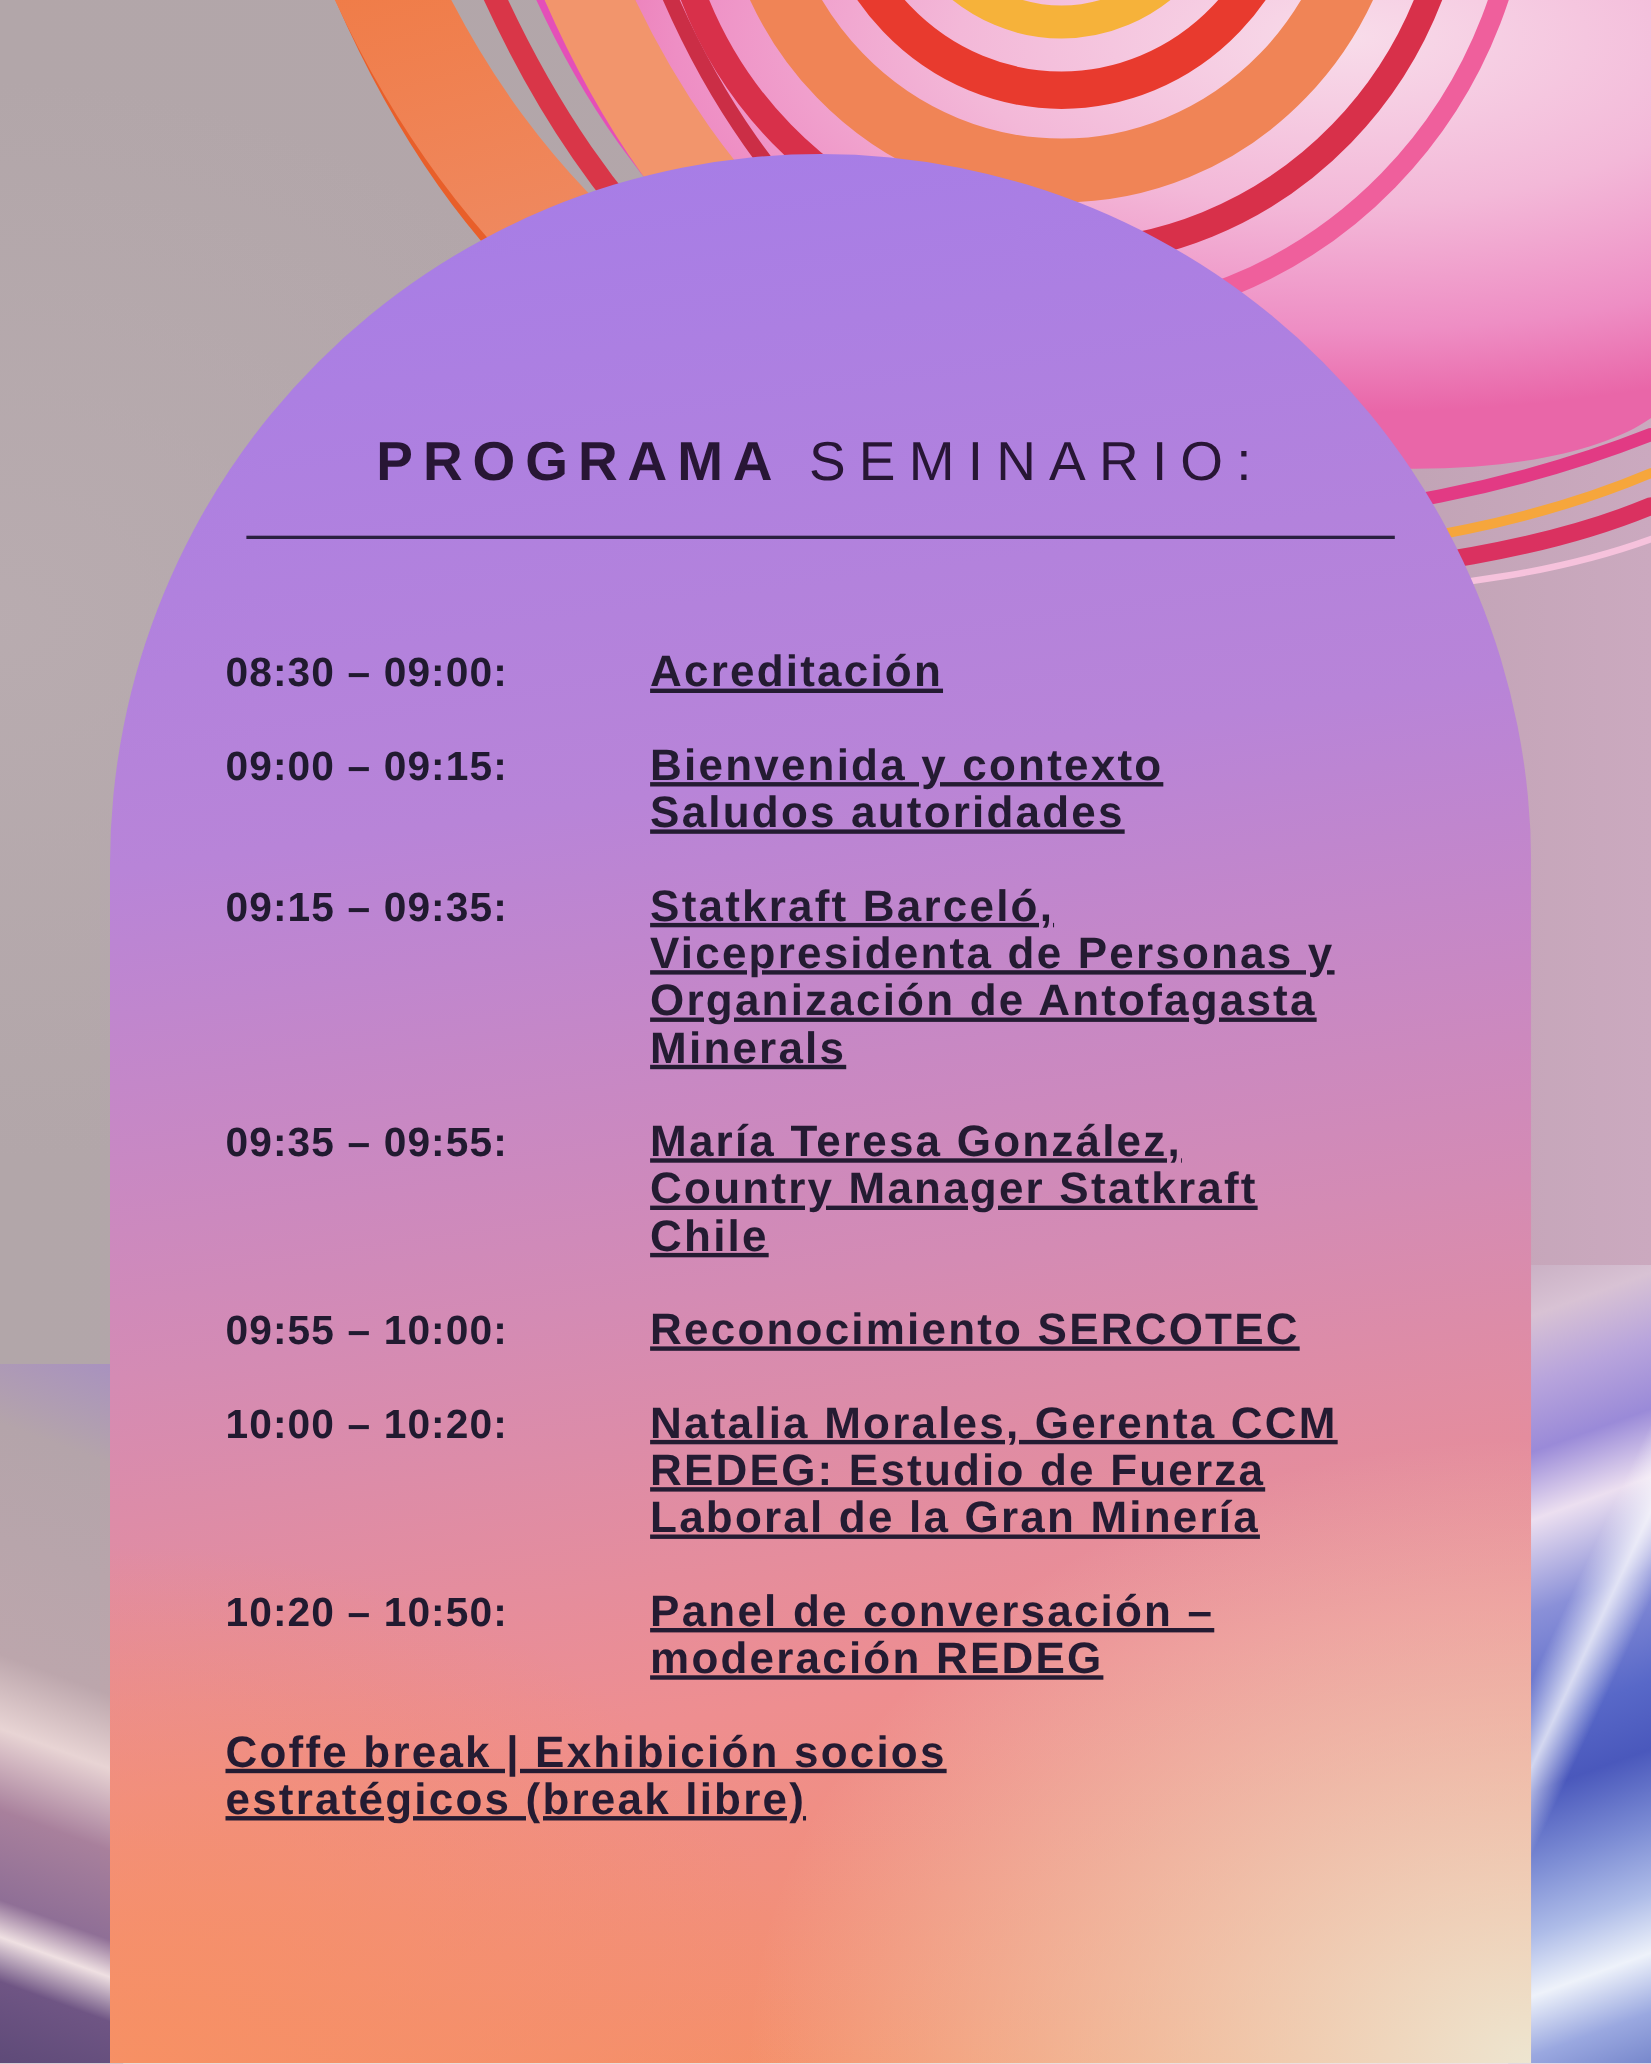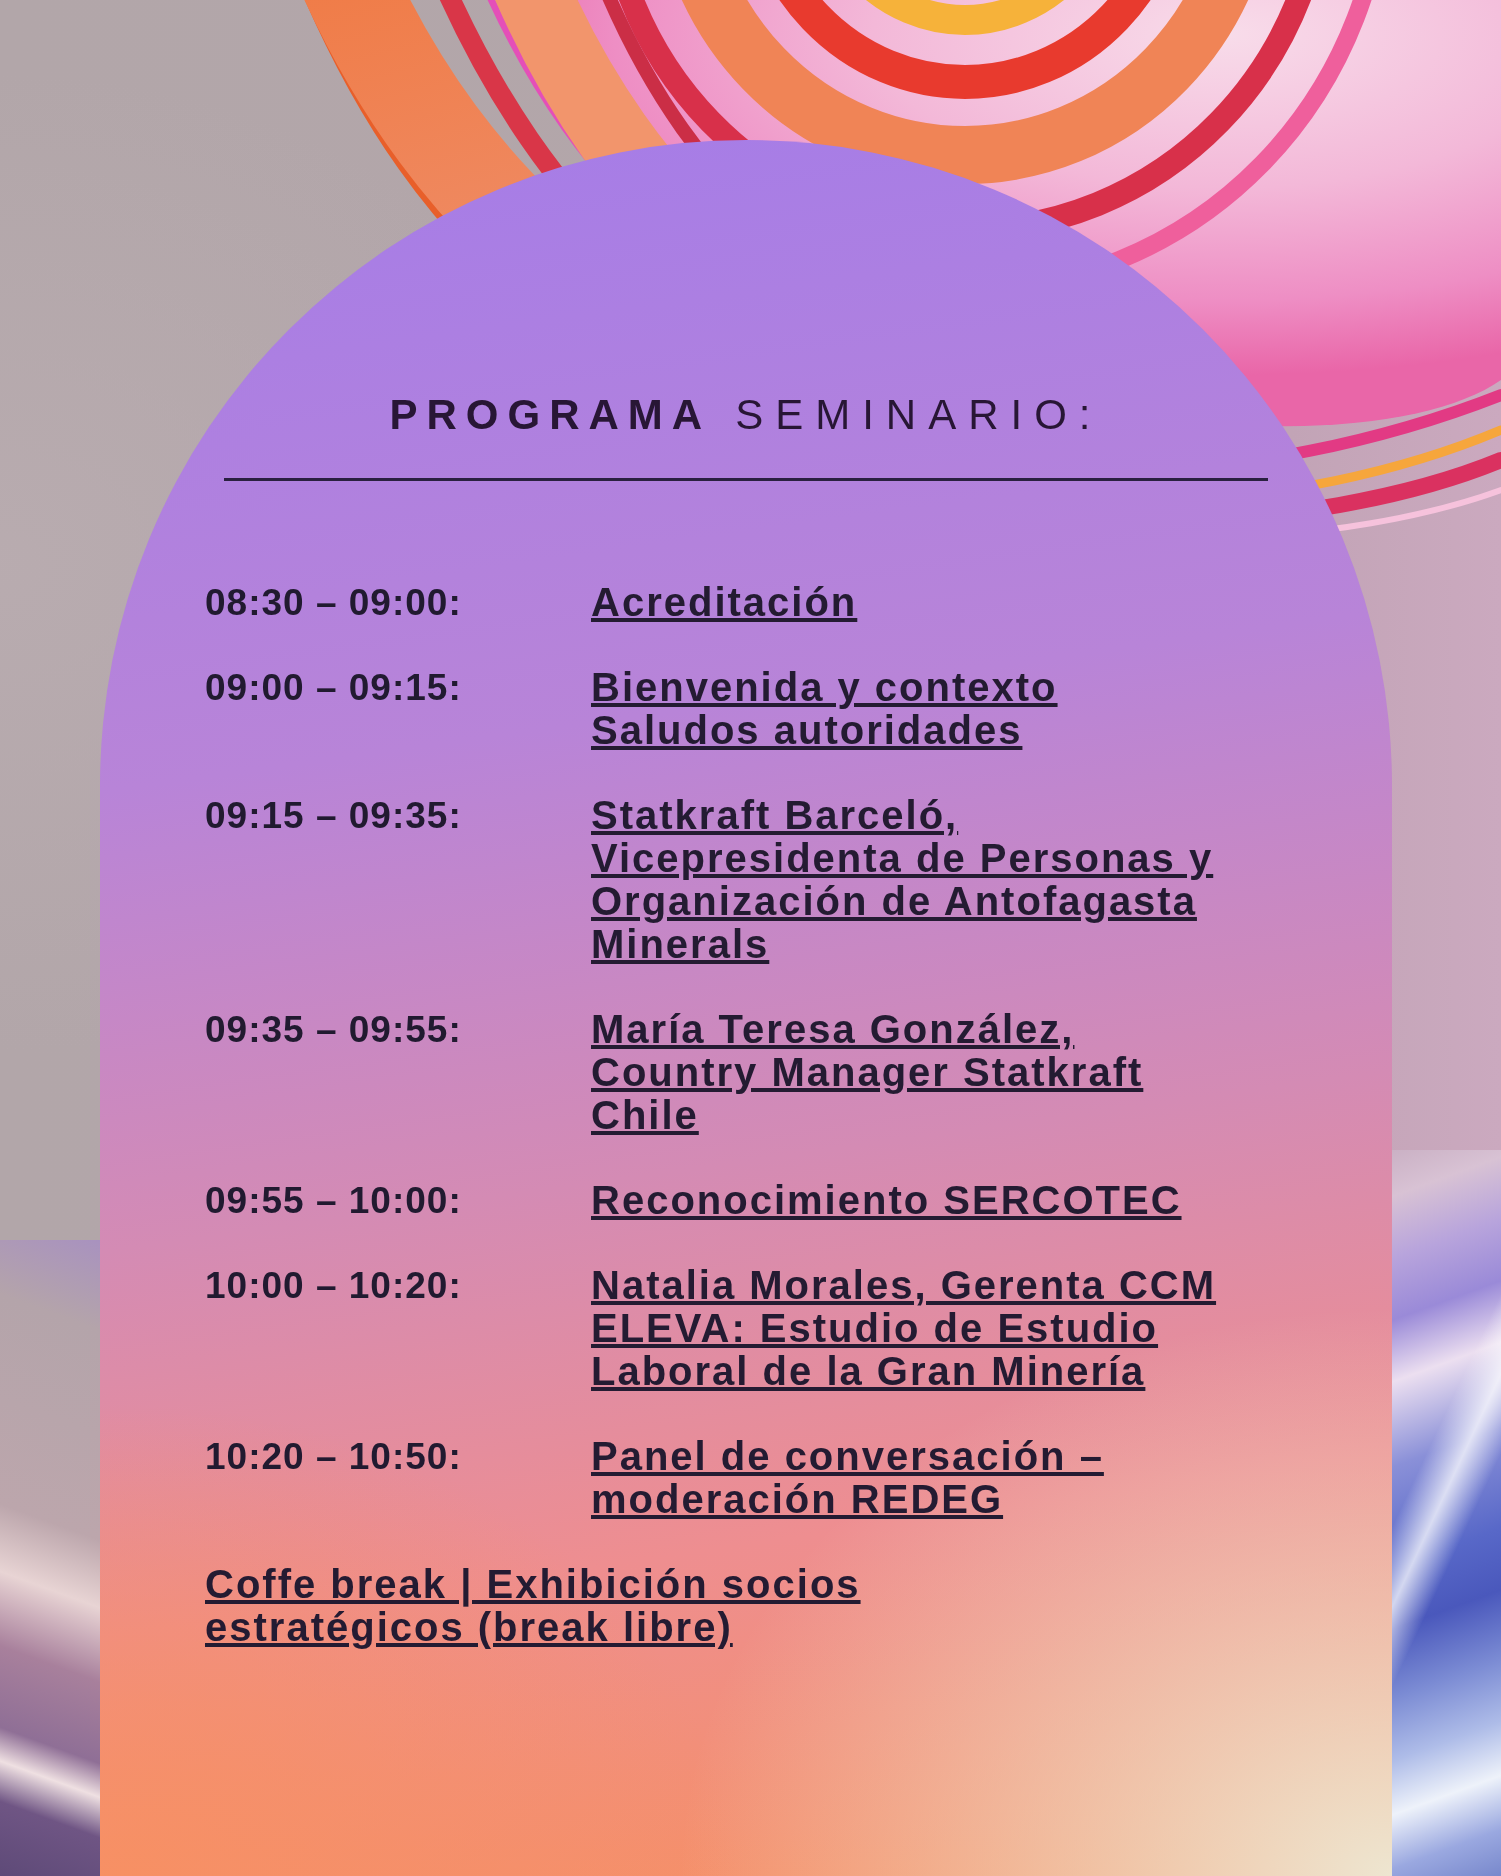--- a/index.html
+++ b/index.html
@@ -28,21 +28,21 @@
   .arch{
     position:absolute;left:100px;top:140px;width:1292px;height:1736px;z-index:5;
     border-radius:646px 646px 0 0;
     background:
       radial-gradient(ellipse 980px 760px at 2% 100%, rgba(247,144,99,.95) 0%, rgba(247,144,99,0) 62%),
       radial-gradient(ellipse 1080px 860px at 100% 100%, rgba(237,234,214,.95) 0%, rgba(237,234,214,0) 66%),
       linear-gradient(172deg,#a77de6 4%,#b884d8 34%,#d48bb4 58%,#ee8e90 78%,#f69064 98%);
   }
   .title{
     display:flex;justify-content:center;align-items:flex-start;gap:24px;
-    padding-top:252px;color:#281635;font-size:42px;line-height:1.1;white-space:nowrap;
+    padding-top:252px;color:#281635;font-size:50px;line-height:1.1;white-space:nowrap;
   }
   .title .t-bold{font-weight:700;letter-spacing:9px;}
   .title .t-light{font-weight:400;letter-spacing:12px;}
   .rule{height:3px;background:#2a2040;width:1044px;margin:40px auto 0 auto;}
   .schedule{margin-top:100px;}
   .row{display:flex;padding-left:105px;margin-bottom:42px;gap:33px;}
   .time{
     width:353px;flex:0 0 353px;font-weight:700;font-size:37px;line-height:43px;
     letter-spacing:1px;color:#211a30;white-space:nowrap;
   }
@@ -149,21 +149,21 @@
     <div class="time">09:55 – 10:00:</div>
     <div class="desc">
             <span class="line">Reconocimiento SERCOTEC</span>
           </div>
   </div>
 
   <div class="row">
     <div class="time">10:00 – 10:20:</div>
     <div class="desc">
             <span class="line">Natalia Morales, Gerenta CCM</span>
-            <span class="line">ELEVA: Estudio de Estudio</span>
+            <span class="line">REDEG: Estudio de Fuerza</span>
             <span class="line">Laboral de la Gran Minería</span>
           </div>
   </div>
 
   <div class="row">
     <div class="time">10:20 – 10:50:</div>
     <div class="desc">
             <span class="line">Panel de conversación –</span>
             <span class="line">moderación REDEG</span>
           </div>

